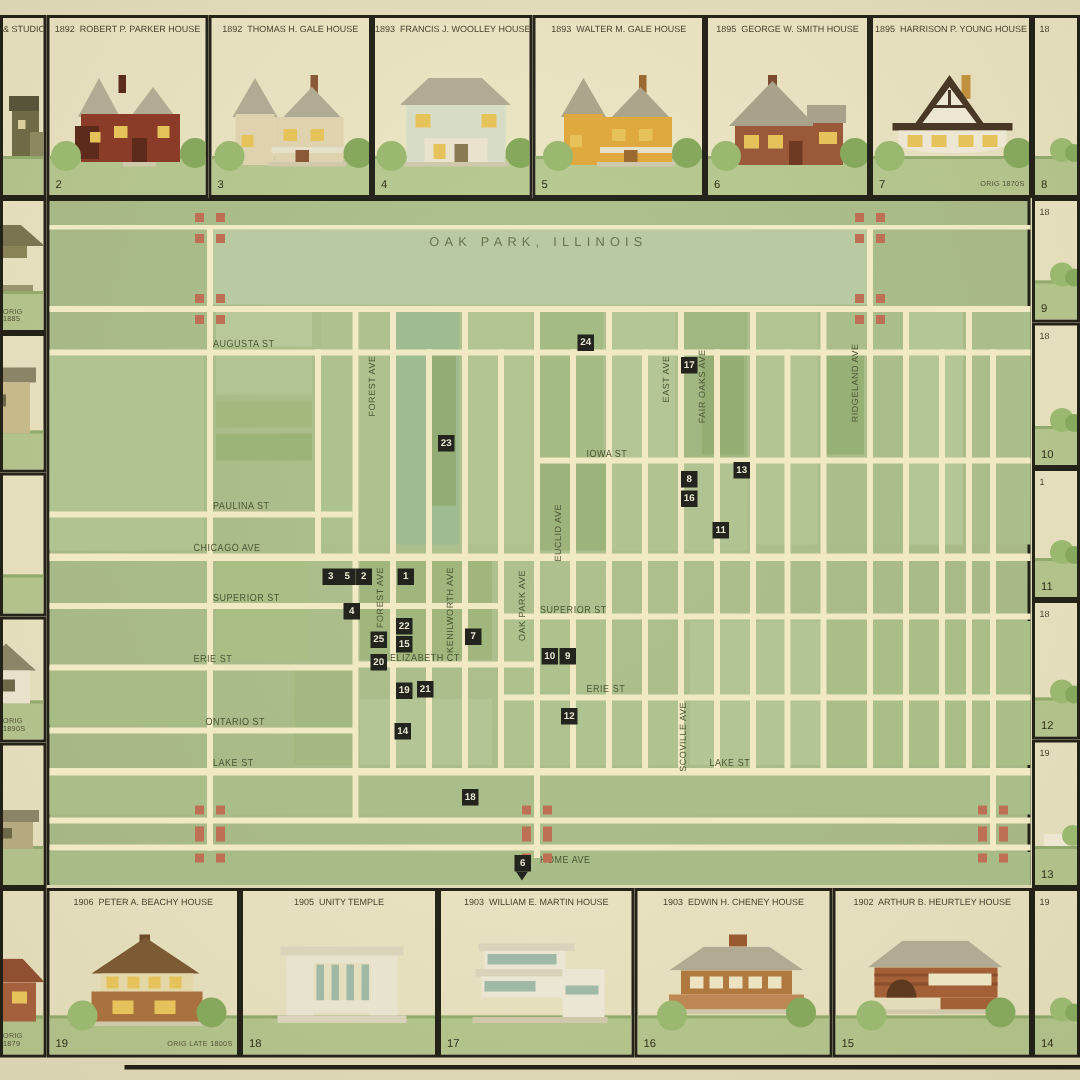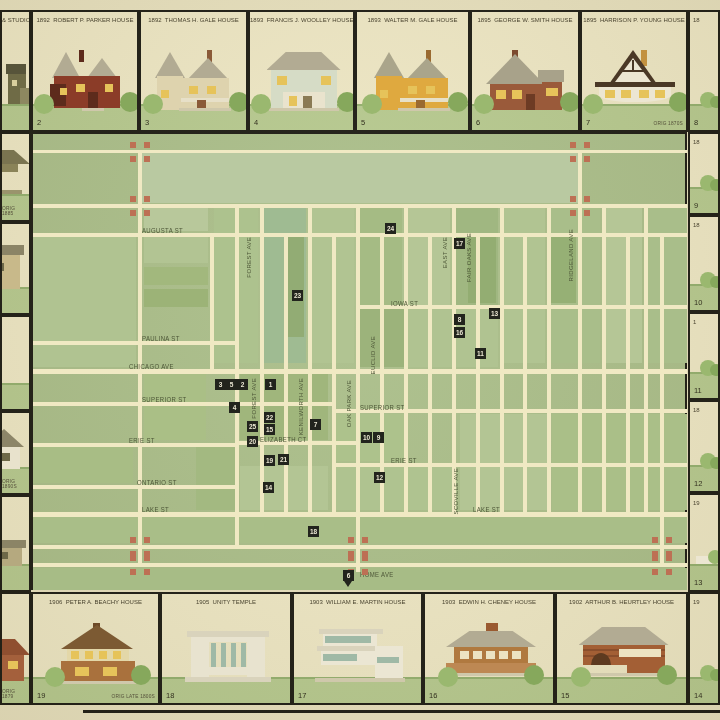--- a/index.html
+++ b/index.html
@@ -63,20 +63,21 @@
   .house{position:absolute;width:90px;height:64px;z-index:2;}
   .hp{position:absolute;}
   .botline{position:absolute;background:var(--frame);}
 </style>
 </head>
 <body>
 
 <div id="poster">
   <div class="map" id="map-bg" style="left: 31px; top: 132px; width: 656px; height: 458px;"></div>
   <div class="band" id="title-band" style="left: 140px; top: 153px; width: 438px; height: 50px;">
+    <span class="t2">OAK PARK, ILLINOIS</span>
   </div>
 <div class="blk" style="left: 144px; top: 208px; width: 64px; height: 23px; background: rgb(184, 200, 155); z-index: 1;"></div>
     <div class="blk" style="left: 214px; top: 208px; width: 44px; height: 155px; background: rgb(173, 194, 142); z-index: 1;"></div>
     <div class="blk" style="left: 264px; top: 208px; width: 42px; height: 155px; background: rgb(159, 187, 146); z-index: 1;"></div>
     <div class="blk" style="left: 312px; top: 208px; width: 42px; height: 155px; background: rgb(177, 196, 146); z-index: 1;"></div>
     <div class="blk" style="left: 360px; top: 208px; width: 42px; height: 155px; background: rgb(165, 187, 132); z-index: 1;"></div>
     <div class="blk" style="left: 408px; top: 208px; width: 42px; height: 155px; background: rgb(181, 198, 150); z-index: 1;"></div>
     <div class="blk" style="left: 456px; top: 208px; width: 42px; height: 155px; background: rgb(160, 183, 129); z-index: 1;"></div>
     <div class="blk" style="left: 504px; top: 208px; width: 41px; height: 155px; background: rgb(177, 196, 146); z-index: 1;"></div>
     <div class="blk" style="left: 551px; top: 208px; width: 49px; height: 155px; background: rgb(169, 190, 138); z-index: 1;"></div>

